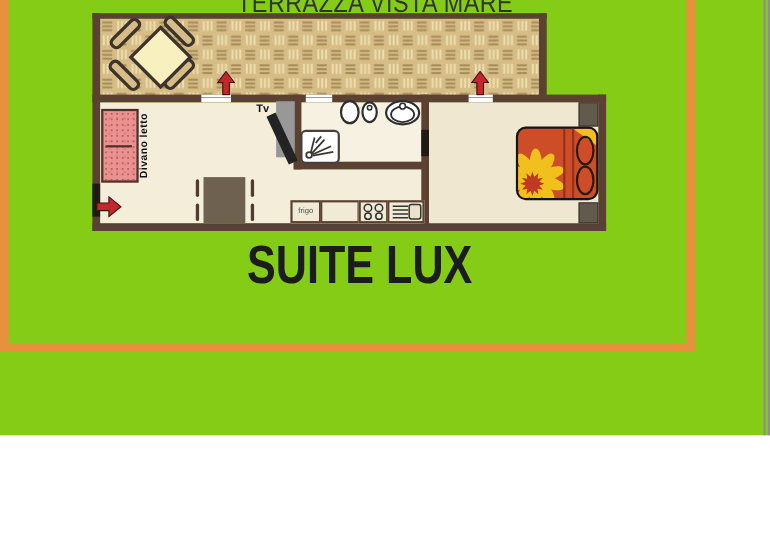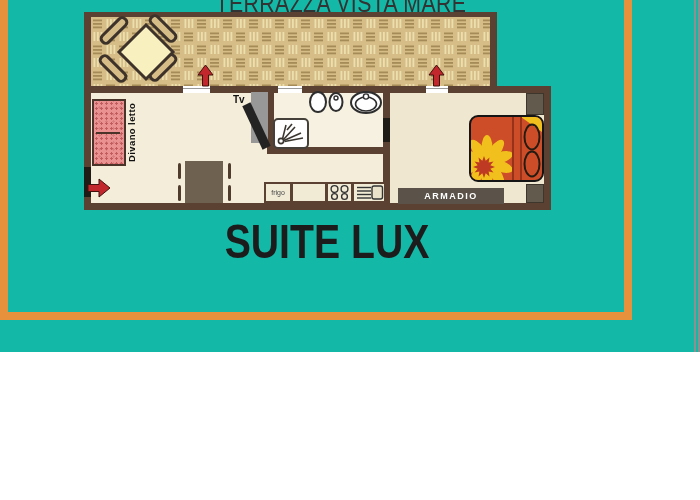--- a/index.html
+++ b/index.html
@@ -1,16 +1,16 @@
 <!DOCTYPE html>
 <html><head>
 <meta charset="utf-8">
 <style>
   html,body{margin:0;padding:0;background:#fff;}
-  #stage{position:relative;width:700px;height:352px;background:#14b8a6;overflow:hidden;
+  #stage{position:relative;width:700px;height:396px;background:#84cc16;overflow:hidden;
          font-family:"Liberation Sans",sans-serif;}
   .abs{position:absolute;}
   
   #orange-frame{left:0;top:-16px;width:632px;height:336px;border:8px solid #e8913c;box-sizing:border-box;background:transparent;}
   .edge-line{top:0;height:500px;width:2px;background:#8f8f8f;}
   
   #terrace-title{left:141px;top:-11px;width:400px;text-align:center;font-size:25px;color:#333;
                  letter-spacing:0.5px;transform:scaleX(0.85);transform-origin:center top;white-space:nowrap;}
   #suite-caption{left:152px;top:213px;width:350px;text-align:center;font-size:49px;font-weight:700;color:#1c1c1c;
                  transform:scaleX(0.8);transform-origin:center top;white-space:nowrap;letter-spacing:0px;}
@@ -179,21 +179,20 @@
       <g stroke="#333" stroke-width="1.4" fill="none">
         <line x1="3" y1="3.5" x2="17" y2="3.5"></line>
           <line x1="3" y1="7" x2="17" y2="7"></line>
         <line x1="3" y1="10.5" x2="17" y2="10.5"></line>
           <line x1="3" y1="14" x2="17" y2="14"></line>
         <rect x="18" y="2" width="10.5" height="13" rx="2" fill="#e9e1ca"></rect>
       </g>
     </svg>
   </div>
 
-  <div class="abs" id="wardrobe" style="left:398px;top:188px;width:106px;height:16px;">ARMADIO</div>
   <div class="abs nightstand" style="left:526px;top:93px;width:18px;height:22px;"></div>
   <div class="abs nightstand" style="left:526px;top:184px;width:18px;height:19px;"></div>
 
   <div class="abs" id="bed" style="left:469px;top:115px;width:75px;height:67px;">
     <svg width="71" height="63" style="position:absolute;left:0;top:0;">
       <polygon points="50,0 71,0 71,15" fill="#f2c01d"></polygon>
       <g>
         <g fill="#f2c01d">
           <ellipse cx="16" cy="31" rx="5.5" ry="13"></ellipse>
           <ellipse cx="16" cy="31" rx="5.5" ry="13" transform="rotate(36 16 45)"></ellipse>

